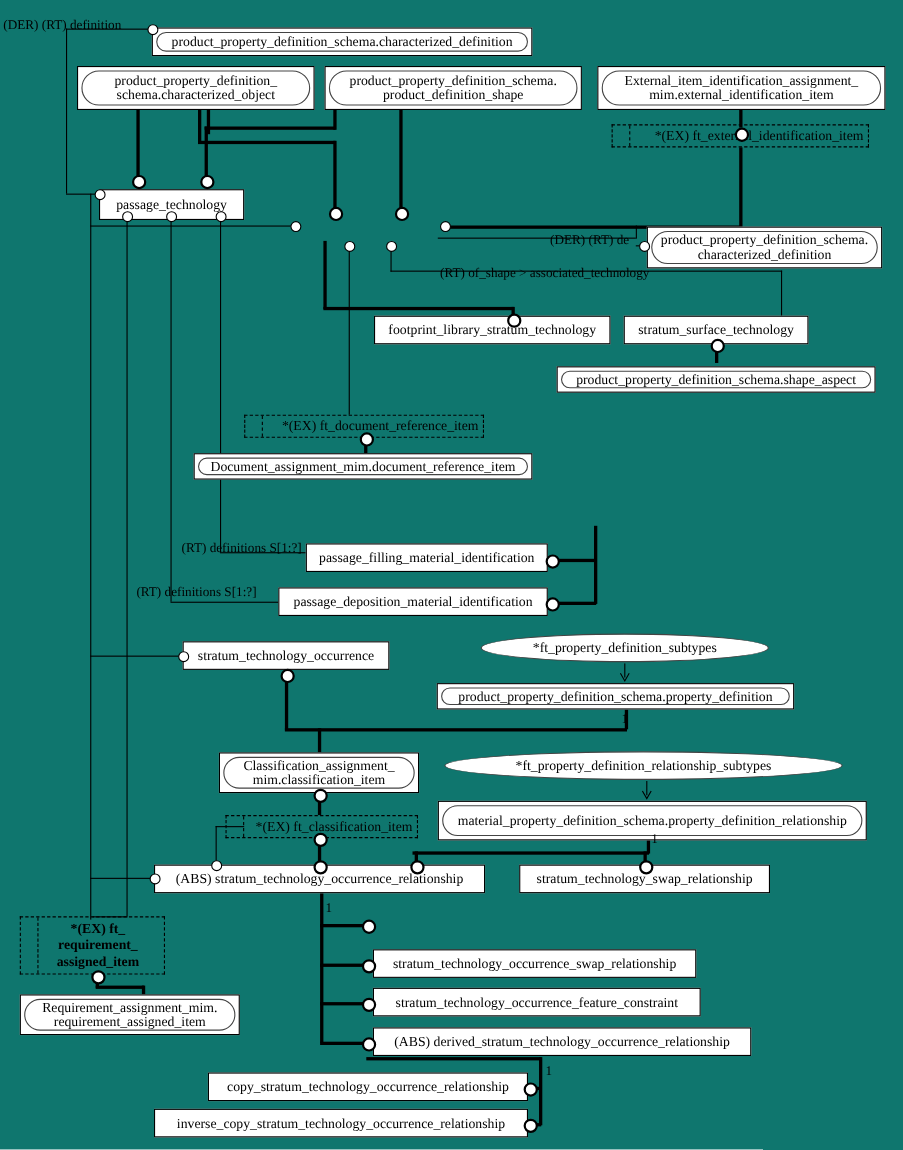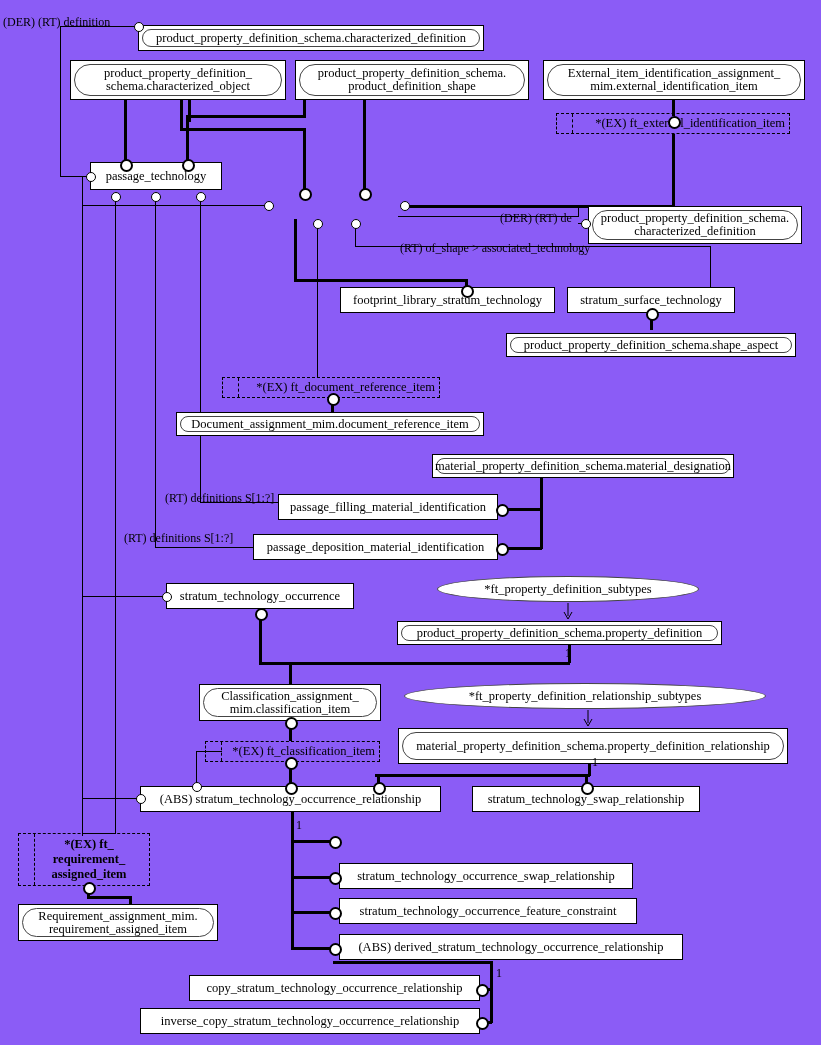--- a/index.html
+++ b/index.html
@@ -1,17 +1,17 @@
 <!DOCTYPE html>
 <html><head>
 <meta charset="utf-8">
 <style>
   html,body{margin:0;padding:0;background:#ffffff;}
   body{font-family:"Liberation Serif", serif;}
-  #canvas{position:relative;width:821px;height:1045px;background:#8b5cf6;overflow:hidden;}
+  #canvas{position:relative;width:821px;height:1045px;background:#0f766e;overflow:hidden;}
 
   
   .node{position:absolute;box-sizing:border-box;border:1px solid #000;background:#fff;
         display:flex;align-items:center;justify-content:center;text-align:center;
         font-size:12.5px;line-height:13px;color:#000;z-index:5;}
   .node.rounded{border-radius:0;}
   .node.rounded .inner{
         border:1px solid #444;border-radius:999px;width:calc(100% - 6px);height:calc(100% - 6px);
         display:flex;align-items:center;justify-content:center;padding:0 6px;box-sizing:border-box;}
   .node .inner{display:flex;align-items:center;justify-content:center;width:100%;height:100%;padding:0 4px;box-sizing:border-box;}
@@ -217,21 +217,21 @@
       </div>
   </div>
 
   <div class="node dashed" style="left:556px;top:113px;width:234px;height:21px;justify-content:flex-end;">
     <div class="inner" style="justify-content:flex-end;padding-right:4px;">
         <span>*(EX) ft_external_identification_item</span>
       </div>
     <div style="position:absolute;left:0;top:0;width:16px;height:100%;border-right:1.6px dashed #000;box-sizing:border-box;"></div>
   </div>
 
-  <div class="node" style="left:90px;top:162px;width:132px;height:28px;">
+  <div class="node" style="left:90px;top:172px;width:132px;height:28px;">
     <div class="inner">
         <span>passage_technology</span>
       </div>
   </div>
 
 
   <div class="node rounded" style="left:588px;top:206px;width:214px;height:38px;">
     <div class="inner">
         <span style="white-space:pre-line">product_property_definition_schema.
 characterized_definition</span>
@@ -262,25 +262,20 @@
       </div>
     <div style="position:absolute;left:0;top:0;width:16px;height:100%;border-right:1.6px dashed #000;box-sizing:border-box;"></div>
   </div>
 
   <div class="node rounded" style="left:176px;top:412px;width:308px;height:24px;">
     <div class="inner">
         <span>Document_assignment_mim.document_reference_item</span>
       </div>
   </div>
 
-  <div class="node rounded" style="left:432px;top:454px;width:302px;height:24px;">
-    <div class="inner">
-        <span>material_property_definition_schema.material_designation</span>
-      </div>
-  </div>
 
   <div class="node" style="left:278px;top:494px;width:220px;height:26px;">
     <div class="inner">
         <span>passage_filling_material_identification</span>
       </div>
   </div>
 
   <div class="node" style="left:253px;top:534px;width:245px;height:26px;">
     <div class="inner">
         <span>passage_deposition_material_identification</span>

